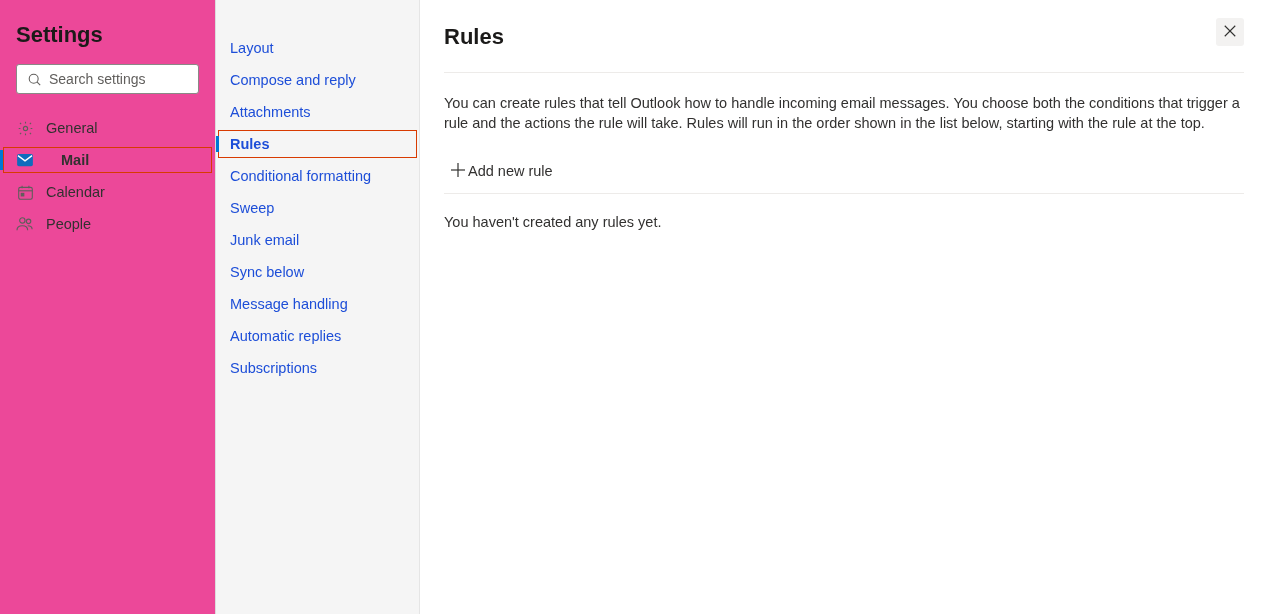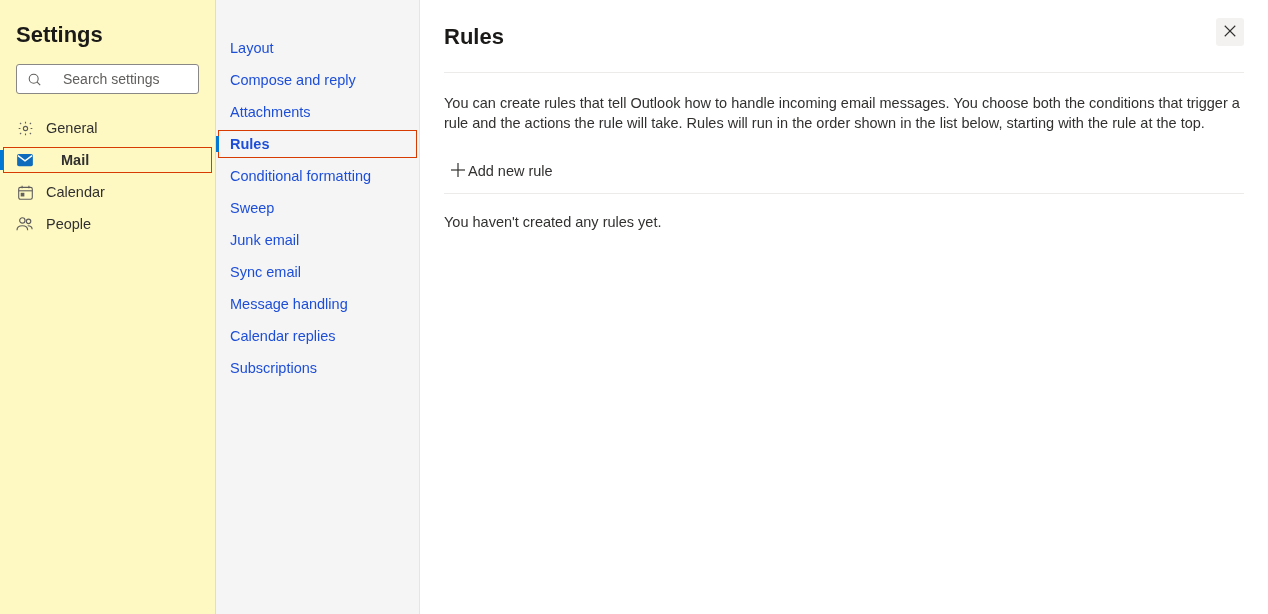--- a/index.html
+++ b/index.html
@@ -10,42 +10,42 @@
     }
     body {
       width: 1268px;
       height: 614px;
       display: flex;
       background: #fff;
       overflow: hidden;
     }
     .left-panel {
       width: 216px;
-      background: #fef9c3;
+      background: #ec4899;
       border-right: 1px solid #dcdcdc;
       padding-top: 22px;
       flex-shrink: 0;
     }
     .settings-title {
       font-size: 22px;
       font-weight: 600;
       color: #1b1a19;
       padding: 0 16px 16px 16px;
     }
     .search-wrap {
       padding: 0 16px 12px 16px;
     }
     .search-box {
       display: flex;
       align-items: center;
       border: 1px solid #8a8886;
       border-radius: 3px;
       background: #fff;
       padding: 5px 8px;
-      gap: 20px;
+      gap: 6px;
     }
     .search-box input {
       border: none;
       outline: none;
       font-size: 14px;
       width: 100%;
       color: #323130;
       background: transparent;
     }
     .search-box input::placeholder {
@@ -257,27 +257,27 @@
     <li class="sub-item">
         <span>Conditional formatting</span>
       </li>
     <li class="sub-item">
         <span>Sweep</span>
       </li>
     <li class="sub-item">
         <span>Junk email</span>
       </li>
     <li class="sub-item">
-        <span>Sync email</span>
+        <span>Sync below</span>
       </li>
     <li class="sub-item">
         <span>Message handling</span>
       </li>
     <li class="sub-item">
-        <span>Calendar replies</span>
+        <span>Automatic replies</span>
       </li>
     <li class="sub-item">
         <span>Subscriptions</span>
       </li>
   </ul>
 </div>
 
 <div class="main-panel">
   <div class="main-header">
     <div class="main-title">Rules</div>

